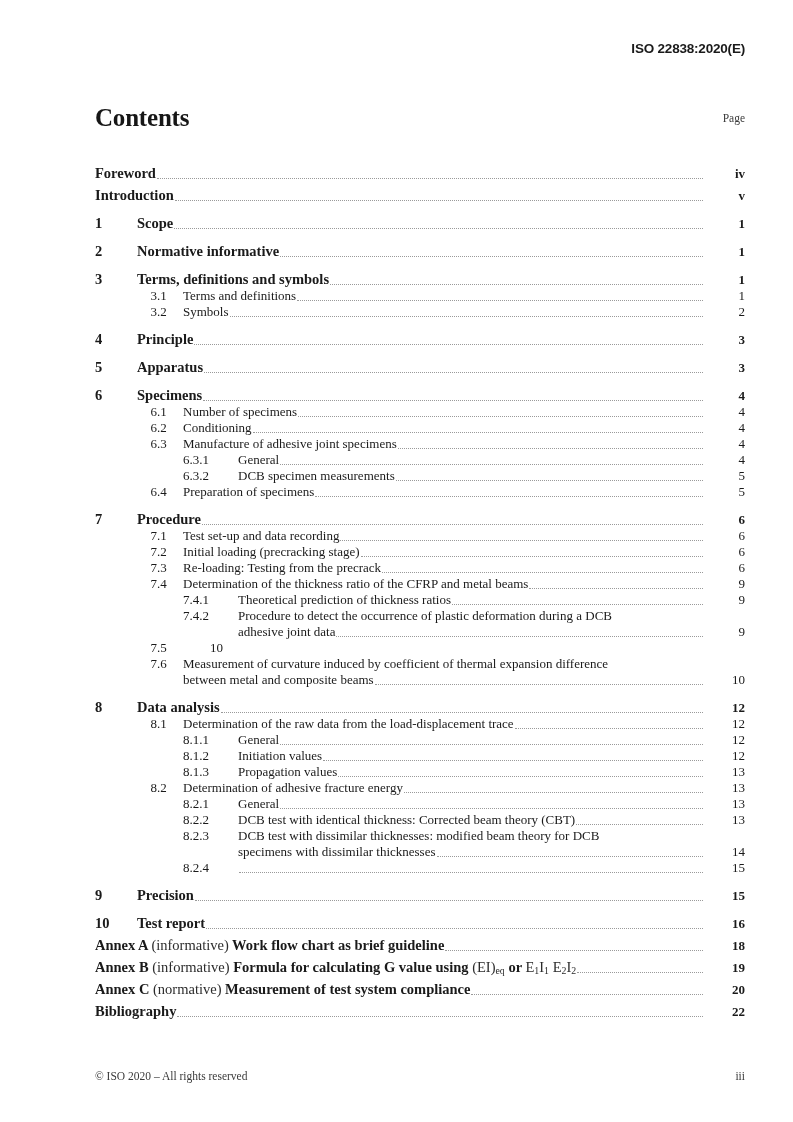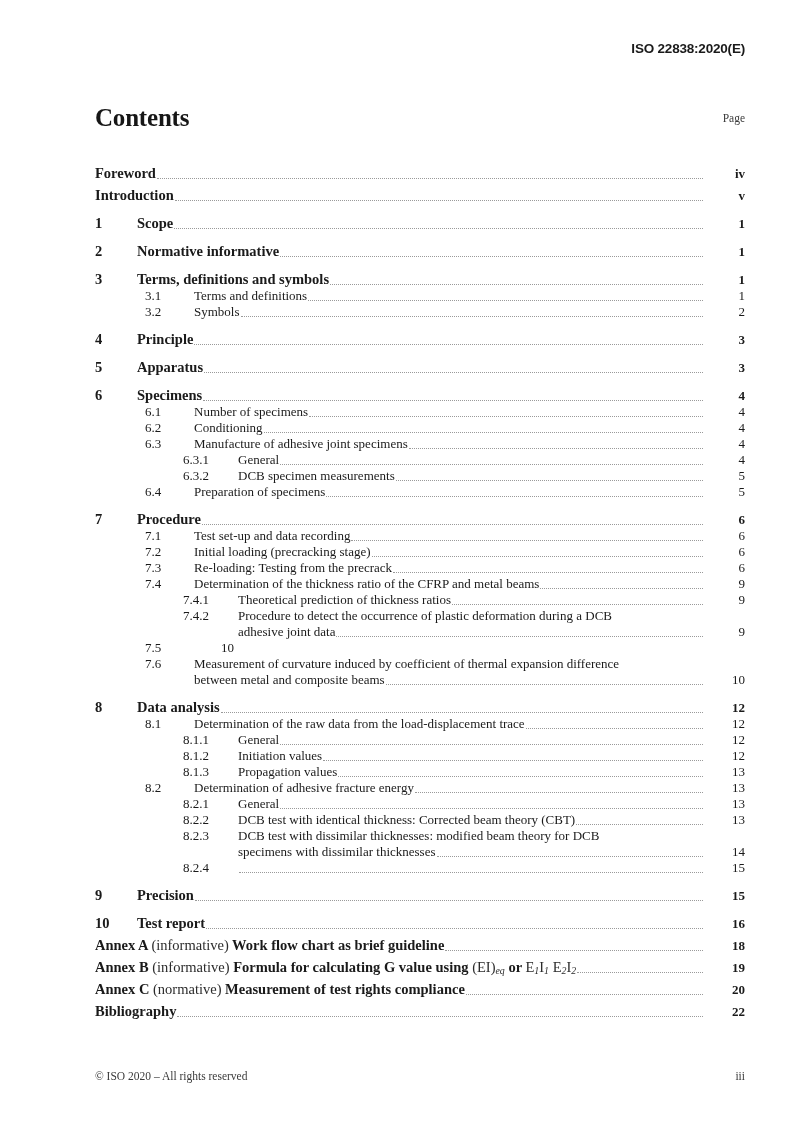--- a/index.html
+++ b/index.html
@@ -130,21 +130,22 @@
   .lvl1 .pg {
     font-weight: bold;
     font-size: 13px;
     width: 40px;
   }
 
   
   .lvl2 .num {
     font-size: 13px;
     width: 49px;
-    margin-left: 50px;
+    margin-left: 39px;
+    text-align: center;
   }
   .lvl2 .label { font-size: 13px; }
   .lvl2 .pg { font-size: 13px; width: 40px; }
 
   
   .lvl3 .num {
     font-size: 13px;
     width: 55px;
     margin-left: 88px;
   }
@@ -176,21 +177,20 @@
 
   
   .annex-label .reg {
     font-weight: normal;
     color: #2b2b2b;
   }
   .annex-label sub {
     font-size: 0.68em;
     vertical-align: -0.25em;
     font-weight: normal;
-    font-style: italic;
   }
 
   
   .footer {
     position: absolute;
     bottom: 40px;
     left: 95px;
     width: 650px;
     display: flex;
     justify-content: space-between;
@@ -561,21 +561,21 @@
     <div class="toc-row lvl0">
       <div class="label-wrap">
         <span class="label annex-label"><span>Annex B</span> <span class="reg">(informative)</span> <span>Formula for calculating G value using</span> <span class="reg"><span>(EI)</span><sub>eq</sub></span> <span>or</span> <span class="reg"><span>E</span><sub>1</sub><span>I</span><sub>1</sub> <span>E</span><sub>2</sub><span>I</span><sub>2</sub></span></span>
         <span class="dots"></span>
       </div>
       <span class="pg">19</span>
     </div>
 
     <div class="toc-row lvl0">
       <div class="label-wrap">
-        <span class="label annex-label"><span>Annex C</span> <span class="reg">(normative)</span> <span>Measurement of test rights compliance</span></span>
+        <span class="label annex-label"><span>Annex C</span> <span class="reg">(normative)</span> <span>Measurement of test system compliance</span></span>
         <span class="dots"></span>
       </div>
       <span class="pg">20</span>
     </div>
 
     <div class="toc-row lvl0">
       <div class="label-wrap">
         <span class="label">Bibliography</span>
         <span class="dots"></span>
       </div>

